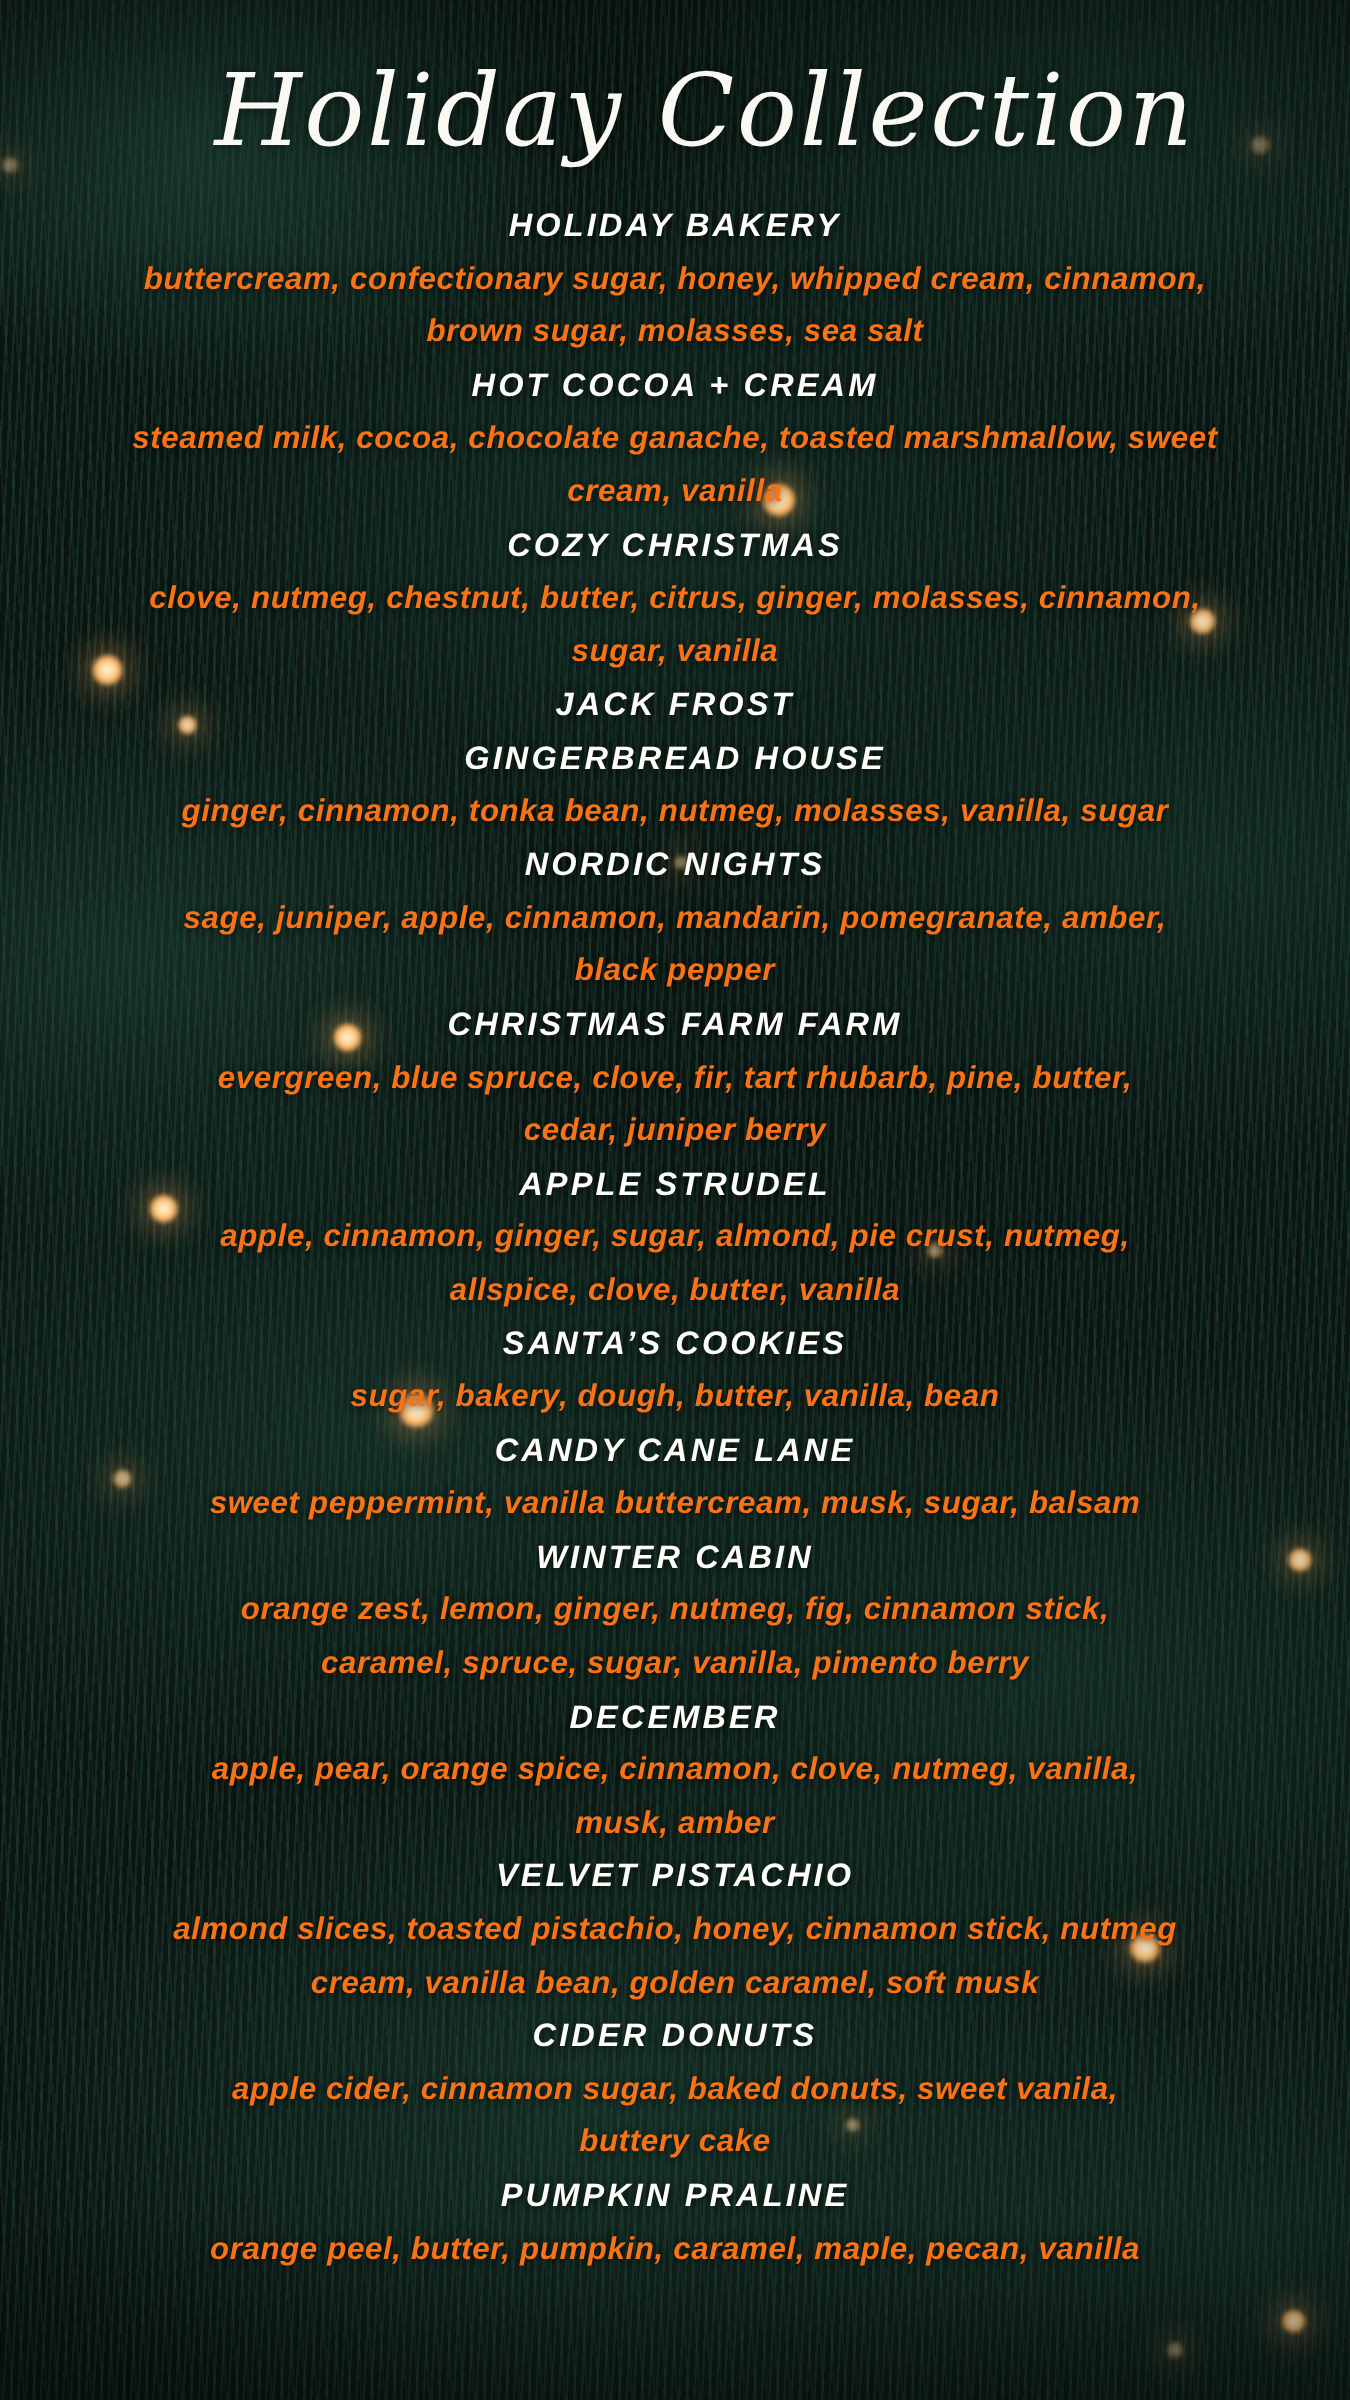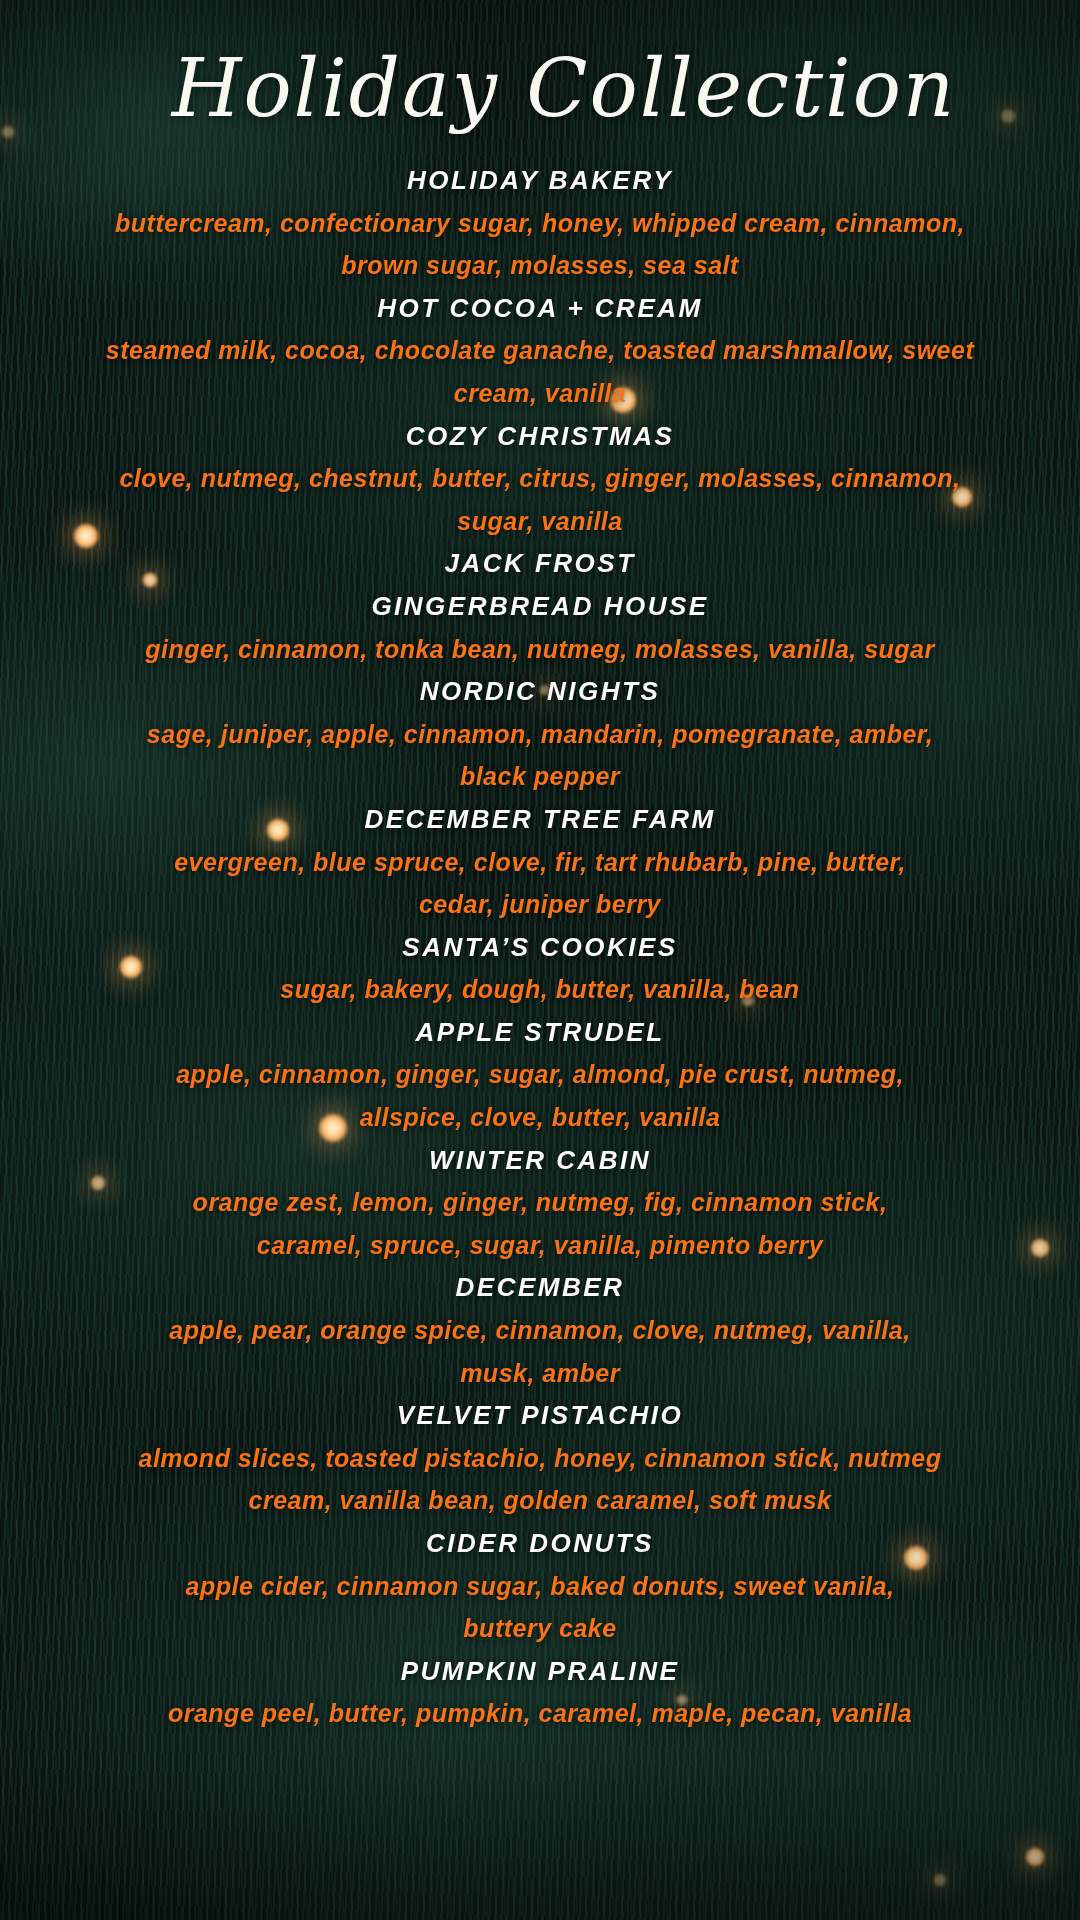--- a/index.html
+++ b/index.html
@@ -149,36 +149,40 @@
     <p class="scent-notes">ginger, cinnamon, tonka bean, nutmeg, molasses, vanilla, sugar</p>
   </section>
 
   <section class="scent">
     <h2 class="scent-name">NORDIC NIGHTS</h2>
     <p class="scent-notes">sage, juniper, apple, cinnamon, mandarin, pomegranate, amber,
 black pepper</p>
   </section>
 
   <section class="scent">
-    <h2 class="scent-name">DECEMBER TREE FARM</h2>
+    <h2 class="scent-name">CHRISTMAS FARM FARM</h2>
     <p class="scent-notes">evergreen, blue spruce, clove, fir, tart rhubarb, pine, butter,
 cedar, juniper berry</p>
-  </section>
-
-  <section class="scent">
-    <h2 class="scent-name">SANTA’S COOKIES</h2>
-    <p class="scent-notes">sugar, bakery, dough, butter, vanilla, bean</p>
   </section>
 
   <section class="scent">
     <h2 class="scent-name">APPLE STRUDEL</h2>
     <p class="scent-notes">apple, cinnamon, ginger, sugar, almond, pie crust, nutmeg,
 allspice, clove, butter, vanilla</p>
   </section>
 
+  <section class="scent">
+    <h2 class="scent-name">SANTA’S COOKIES</h2>
+    <p class="scent-notes">sugar, bakery, dough, butter, vanilla, bean</p>
+  </section>
+
+  <section class="scent">
+    <h2 class="scent-name">CANDY CANE LANE</h2>
+    <p class="scent-notes">sweet peppermint, vanilla buttercream, musk, sugar, balsam</p>
+  </section>
 
   <section class="scent">
     <h2 class="scent-name">WINTER CABIN</h2>
     <p class="scent-notes">orange zest, lemon, ginger, nutmeg, fig, cinnamon stick,
 caramel, spruce, sugar, vanilla, pimento berry</p>
   </section>
 
   <section class="scent">
     <h2 class="scent-name">DECEMBER</h2>
     <p class="scent-notes">apple, pear, orange spice, cinnamon, clove, nutmeg, vanilla,

